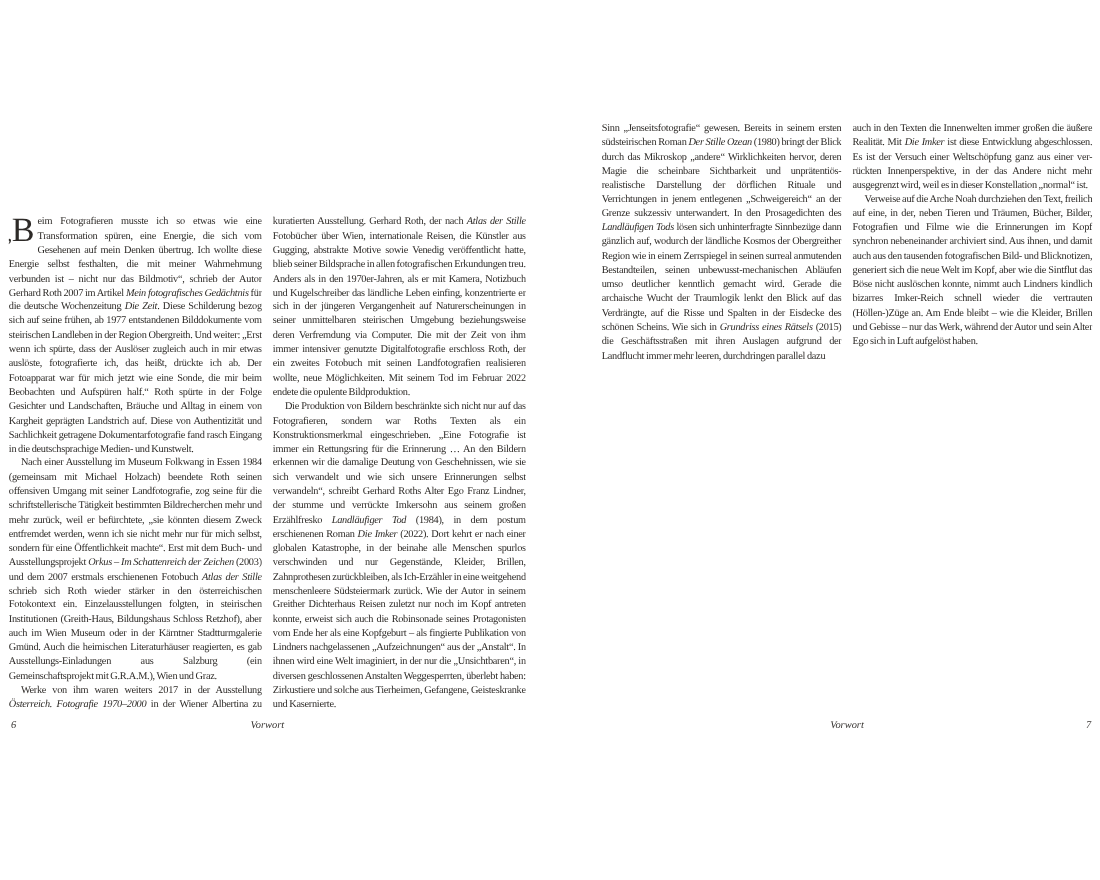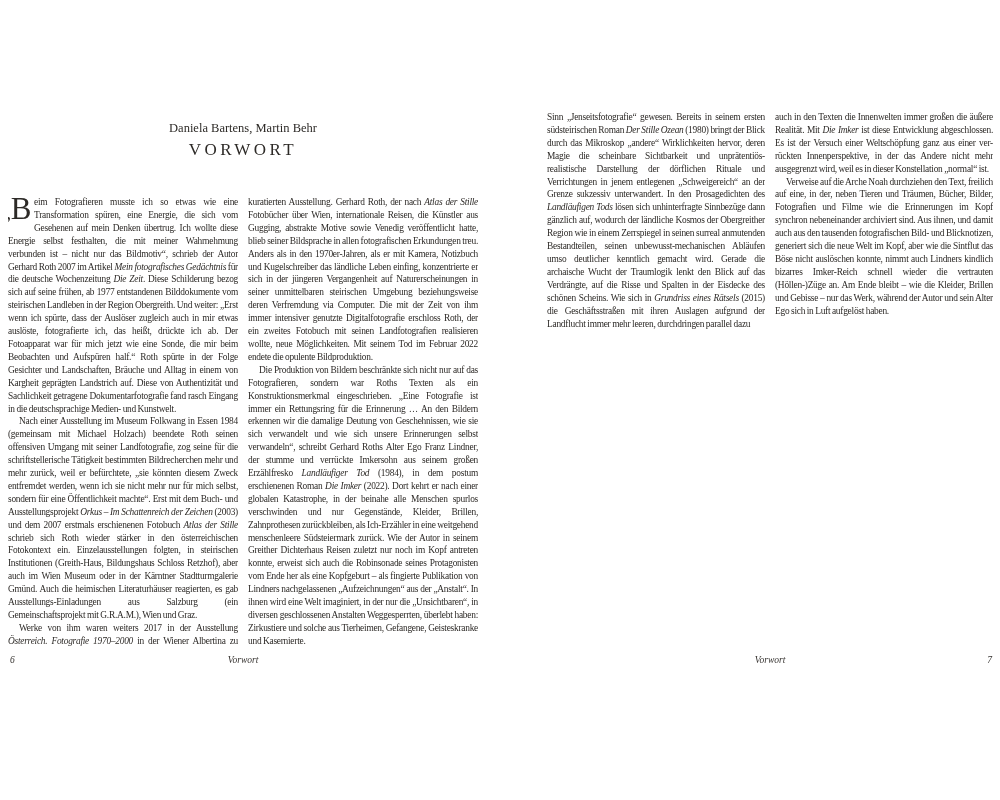--- a/index.html
+++ b/index.html
@@ -42,24 +42,20 @@
   .footer{position:absolute;top:655px;left:0;width:100%;height:16px;
     font-style:italic;font-size:9.5px;color:#363330;}
   .footer .running{position:absolute;left:0;width:100%;text-align:center;}
   .footer .pnum-left{position:absolute;left:2px;}
   .footer .pnum-right{position:absolute;right:1px;}
 </style>
 </head>
 <body>
 
 <div class="page" id="page-left">
-  <div class="chapter-header">
-    <p class="authors">Daniela Bartens, Martin Behr</p>
-    <h1 class="title">VORWORT</h1>
-  </div>
   <div class="cols">
     <div class="col">
         <p class="para"><span class="dropcap"><span class="dc-quote">„</span><span class="dc-letter">B</span></span><span>eim Fotografieren musste ich so etwas wie eine Transformation spüren, eine Energie, die sich vom Gesehenen auf mein Denken übertrug. Ich wollte diese Energie selbst festhalten, die mit meiner Wahrnehmung verbunden ist – nicht nur das Bildmotiv“, schrieb der Autor Gerhard Roth 2007 im Artikel </span><i>Mein fotografisches Gedächtnis</i><span> für die deutsche Wochenzeitung </span><i>Die Zeit</i><span>. Diese Schilderung bezog sich auf seine frühen, ab 1977 entstandenen Bilddokumente vom steirischen Landleben in der Region Obergreith. Und weiter: „Erst wenn ich spürte, dass der Auslöser zugleich auch in mir etwas auslöste, fotografierte ich, das heißt, drückte ich ab. Der Fotoapparat war für mich jetzt wie eine Sonde, die mir beim Beobachten und Aufspüren half.“ Roth spürte in der Folge Gesichter und Landschaften, Bräuche und Alltag in einem von Kargheit geprägten Landstrich auf. Diese von Authentizität und Sachlichkeit getragene Dokumentarfotografie fand rasch Eingang in die deutschsprachige Medien- und Kunstwelt.</span></p>
         <p class="para indent"><span>Nach einer Ausstellung im Museum Folkwang in Essen 1984 (gemeinsam mit Michael Holzach) beendete Roth seinen offensiven Umgang mit seiner Landfotografie, zog seine für die schriftstellerische Tätigkeit bestimmten Bildrecherchen mehr und mehr zurück, weil er befürchtete, „sie könnten diesem Zweck entfremdet werden, wenn ich sie nicht mehr nur für mich selbst, sondern für eine Öffentlichkeit machte“. Erst mit dem Buch- und Ausstellungsprojekt </span><i>Orkus – Im Schattenreich der Zeichen</i><span> (2003) und dem 2007 erstmals erschienenen Fotobuch </span><i>Atlas der Stille</i><span> schrieb sich Roth wieder stärker in den österreichischen Fotokontext ein. Einzelausstellungen folgten, in steirischen Institutionen (Greith-Haus, Bildungshaus Schloss Retzhof), aber auch im Wien Museum oder in der Kärntner Stadtturmgalerie Gmünd. Auch die heimischen Literaturhäuser reagierten, es gab Ausstellungs-Einladungen aus Salzburg (ein Gemeinschaftsprojekt mit G.R.A.M.), Wien und Graz.</span></p>
         <p class="para indent"><span>Werke von ihm waren weiters 2017 in der Ausstellung </span><i>Österreich. Fotografie 1970–2000</i><span> in der Wiener Albertina zu sehen. „In Porträts charakterisieren Bernhard Fuchs, Leo Kandl und Gerhard Roth den Menschen über sein soziales Umfeld. Bei aller Unterschiedlichkeit ihrer fotografischen Ansätze eint sie die Konzeption des sozialen Lebensumfeldes als identitäre Entsprechung des Menschen“, hieß es im Pressetext zu der von Walter Moser</span></p>
       </div>
     <div class="col">
         <p class="para"><span>kuratierten Ausstellung. Gerhard Roth, der nach </span><i>Atlas der Stille</i><span> Fotobücher über Wien, internationale Reisen, die Künstler aus Gugging, abstrakte Motive sowie Venedig veröffentlicht hatte, blieb seiner Bildsprache in allen fotografischen Erkundungen treu. Anders als in den 1970er-Jahren, als er mit Kamera, Notizbuch und Kugelschreiber das ländliche Leben einfing, konzentrierte er sich in der jüngeren Vergangenheit auf Naturerscheinungen in seiner unmittelbaren steirischen Umgebung beziehungsweise deren Verfremdung via Computer. Die mit der Zeit von ihm immer intensiver genutzte Digitalfotografie erschloss Roth, der ein zweites Fotobuch mit seinen Landfotografien realisieren wollte, neue Möglichkeiten. Mit seinem Tod im Februar 2022 endete die opulente Bildproduktion.</span></p>
         <p class="para indent"><span>Die Produktion von Bildern beschränkte sich nicht nur auf das Fotografieren, sondern war Roths Texten als ein Konstruktionsmerkmal eingeschrieben. „Eine Fotografie ist immer ein Rettungsring für die Erinnerung … An den Bildern erkennen wir die damalige Deutung von Geschehnissen, wie sie sich verwandelt und wie sich unsere Erinnerungen selbst verwandeln“, schreibt Gerhard Roths Alter Ego Franz Lindner, der stumme und verrückte Imkersohn aus seinem großen Erzählfresko </span><i>Landläufiger Tod</i><span> (1984), in dem postum erschienenen Roman </span><i>Die Imker</i><span> (2022). Dort kehrt er nach einer globalen Katastrophe, in der beinahe alle Menschen spurlos verschwinden und nur Gegenstände, Kleider, Brillen, Zahnprothesen zurückbleiben, als Ich-Erzähler in eine weitgehend menschenleere Südsteiermark zurück. Wie der Autor in seinem Greither Dichterhaus Reisen zuletzt nur noch im Kopf antreten konnte, erweist sich auch die Robinsonade seines Protagonisten vom Ende her als eine Kopfgeburt – als fingierte Publikation von Lindners nachgelassenen „Aufzeichnungen“ aus der „Anstalt“. In ihnen wird eine Welt imaginiert, in der nur die „Unsichtbaren“, in diversen geschlossenen Anstalten Weggesperrten, überlebt haben: Zirkustiere und solche aus Tierheimen, Gefangene, Geisteskranke und Kasernierte.</span></p>
         <p class="para indent"></p>

